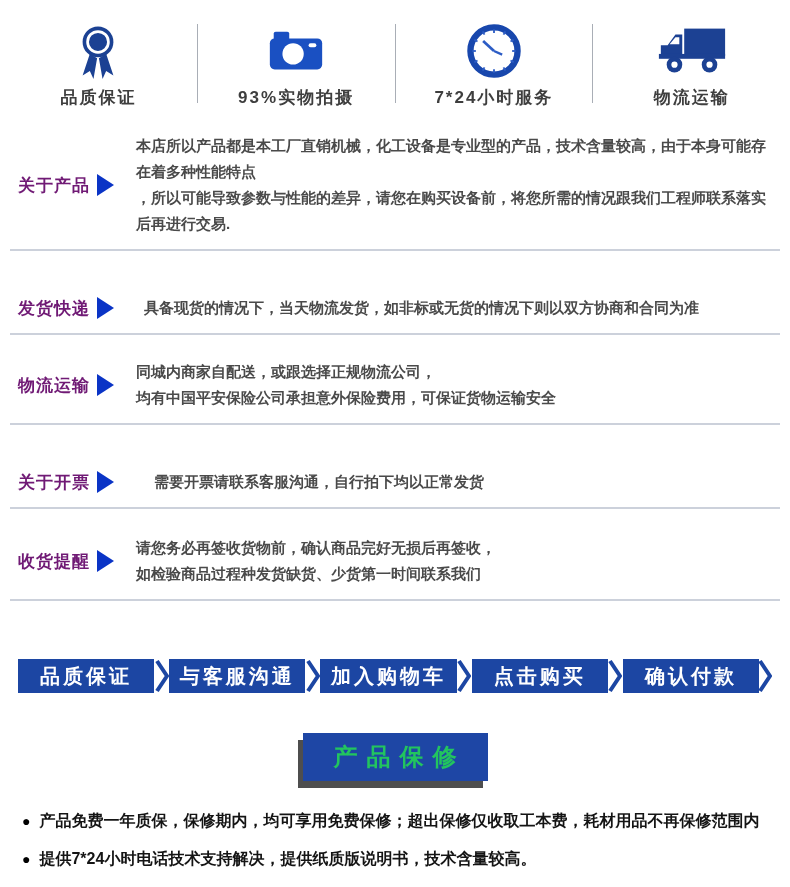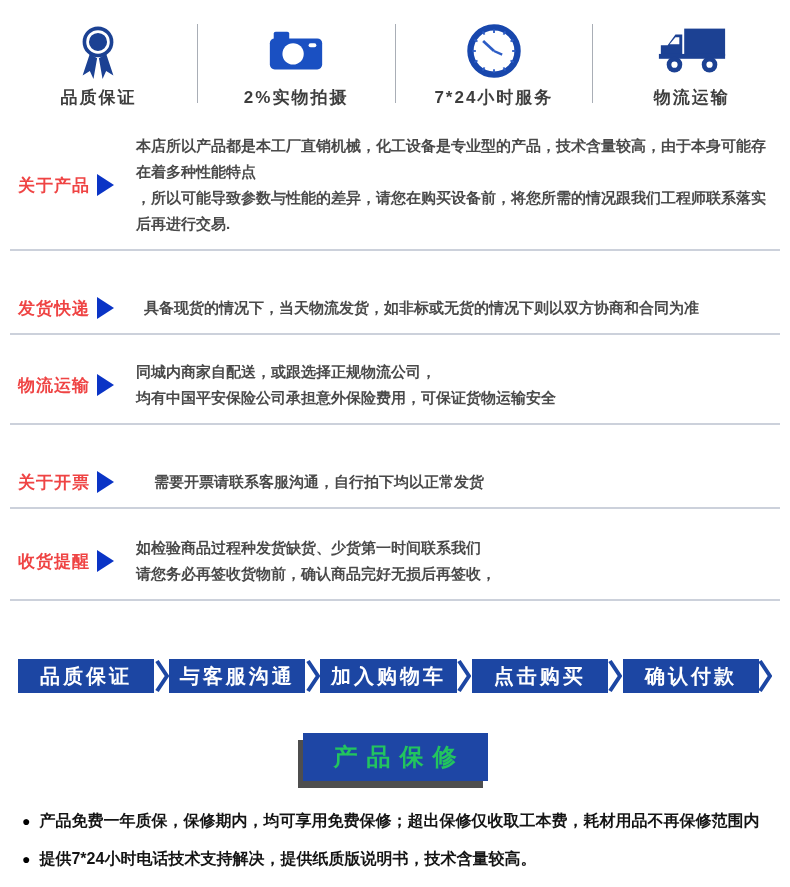--- a/index.html
+++ b/index.html
@@ -11,21 +11,21 @@
   
   .features{display:flex;align-items:stretch;margin-top:22px;}
   .feature{flex:1;display:flex;flex-direction:column;align-items:center;justify-content:flex-end;}
   .feature .icon{height:58px;display:flex;align-items:center;justify-content:center;}
   .feature .flabel{font-size:17px;font-weight:bold;color:#3e3e3e;letter-spacing:2px;margin-top:6px;white-space:nowrap;}
   .vdiv{width:1px;background:#a9aeb6;margin:2px 0 6px 0;}
   
   .sections{margin:0 10px;}
   .section{display:flex;align-items:center;border-bottom:2px solid #ccd1db;padding:0 0 12px 8px;}
   .section-left{display:flex;align-items:center;flex:0 0 104px;}
-  .section-label{font-size:17px;font-weight:bold;color:#ef4444;letter-spacing:1px;white-space:nowrap;}
+  .section-label{font-size:17px;font-weight:bold;color:#701a75;letter-spacing:1px;white-space:nowrap;}
   .tri{width:0;height:0;border-left:17px solid #0a34c6;border-top:11px solid transparent;border-bottom:11px solid transparent;margin-left:7px;}
   .section-text{font-size:15px;font-weight:bold;color:#4a4a4a;line-height:26px;margin-left:14px;}
   .s1{margin-top:24px;}
   .s2{margin-top:44px;}
   .s2 .section-text{margin-left:22px;}
   .s3{margin-top:24px;}
   .s4{margin-top:44px;}
   .s4 .section-text{margin-left:32px;}
   .s5{margin-top:26px;}
   
@@ -62,21 +62,21 @@
   <div class="vdiv"></div>
   <div class="feature">
     <span class="icon">
       <svg width="62" height="50" viewBox="0 0 64 50">
         <rect x="9" y="5" width="16" height="12" rx="2" fill="#1a50c2"></rect>
         <rect x="5" y="12" width="54" height="32" rx="5" fill="#1a50c2"></rect>
         <circle cx="29" cy="28" r="11" fill="#ffffff"></circle>
         <rect x="45" y="17" width="8" height="4" rx="2" fill="#ffffff"></rect>
       </svg>
     </span>
-    <span class="flabel">2%实物拍摄</span>
+    <span class="flabel">93%实物拍摄</span>
   </div>
   <div class="vdiv"></div>
   <div class="feature">
     <span class="icon">
       <svg width="58" height="58" viewBox="0 0 64 64">
         <circle cx="32" cy="32" r="26" fill="#ffffff" stroke="#1847ad" stroke-width="7"></circle>
         <g stroke="#2c5cc5" stroke-width="2">
           <line x1="32" y1="8" x2="32" y2="12"></line>
             <line x1="44.5" y1="10.4" x2="42.5" y2="13.9"></line>
           <line x1="53.7" y1="19.5" x2="50.2" y2="21.5"></line>
@@ -157,22 +157,22 @@
       <div>需要开票请联系客服沟通，自行拍下均以正常发货</div>
     </div>
   </div>
 
   <div class="section s5">
     <div class="section-left">
       <span class="section-label">收货提醒</span>
       <span class="tri"></span>
     </div>
     <div class="section-text">
+      <div>请您务必再签收货物前，确认商品完好无损后再签收，</div>
       <div>如检验商品过程种发货缺货、少货第一时间联系我们</div>
-      <div>请您务必再签收货物前，确认商品完好无损后再签收，</div>
     </div>
   </div>
 
 </div>
 
 <div class="steps">
   <div class="step">品质保证</div>
   <div class="chev">
     <svg width="14" height="34" viewBox="0 0 14 34">
         <polyline points="2,2 12,17 2,32" fill="none" stroke="#1c46a3" stroke-width="4"></polyline>

